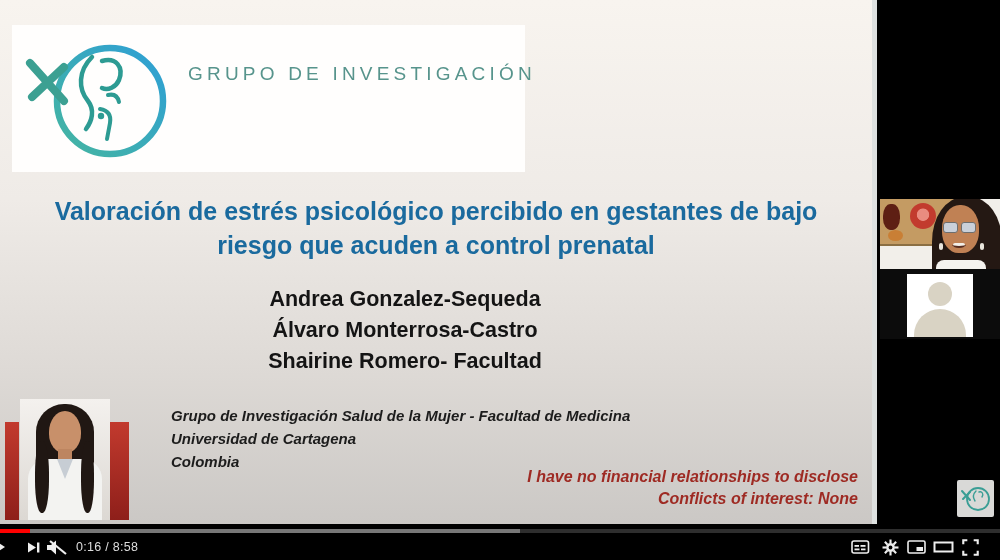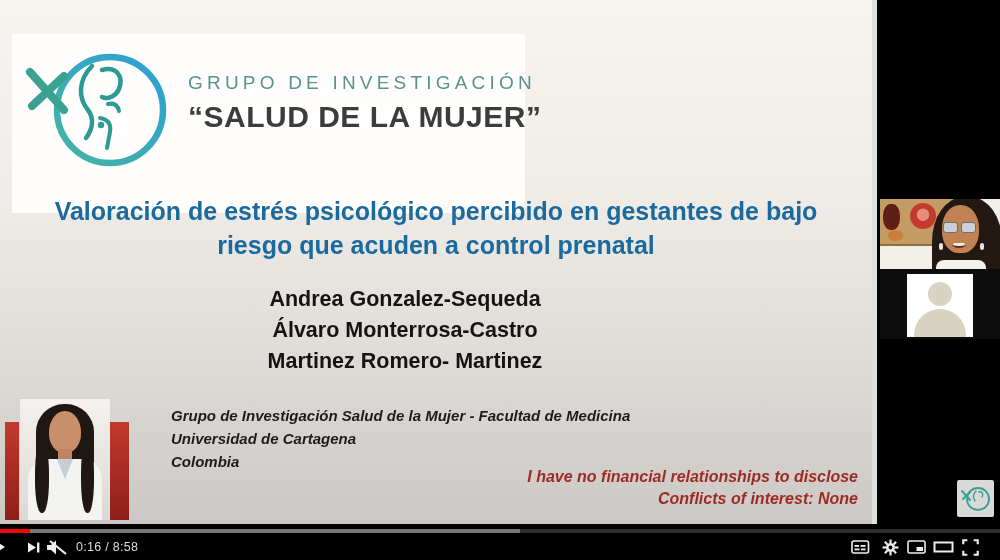--- a/index.html
+++ b/index.html
@@ -6,21 +6,21 @@
   html,body { background:#000; }
   body { font-family:"Liberation Sans", sans-serif; }
   .stage { position:relative; width:1000px; height:560px; background:#000; overflow:hidden; }
 
   
   .slide { position:absolute; left:0; top:0; width:872px; height:524px;
            background:linear-gradient(180deg,#F8F4EF 0%,#EFEBE7 38%,#DEDAD6 70%,#CBC8C5 100%); }
   .side-strip { position:absolute; left:872px; top:0; width:5px; height:524px; background:#DEE1E0; }
 
   
-  .logo-box { position:absolute; left:12px; top:34px; width:513px; height:179px; background:#FFFEFD; }
+  .logo-box { position:absolute; left:12px; top:25px; width:513px; height:147px; background:#FFFEFD; }
   .logo-svg { position:absolute; left:6px; top:4px; }
   .logo-text { position:absolute; left:176px; top:38px; width:342px; text-align:center; }
   .logo-line1 { font-size:19px; letter-spacing:4.2px; color:#57948C; font-weight:500; white-space:nowrap; }
   .logo-line2 { font-size:30px; letter-spacing:0.5px; color:#3C3C3C; font-weight:700; white-space:nowrap; margin-top:6px; }
 
   .title { position:absolute; left:30px; top:194px; width:812px; text-align:center;
            font-weight:700; font-size:25px; line-height:34px; color:#1A6A9E; }
   .authors { position:absolute; left:110px; top:284px; width:590px; text-align:center;
              font-weight:700; font-size:21.5px; line-height:31px; color:#141414; }
   .affiliation { position:absolute; left:143px; top:404px; width:545px;
@@ -97,30 +97,29 @@
         <circle cx="92" cy="72" r="53" fill="none" stroke="url(#ring)" stroke-width="6.5"></circle>
         <path d="M12 34 L46 72 M46 38 L14 68" stroke="#3CA092" stroke-width="8" stroke-linecap="round" fill="none"></path>
         <path d="M74 28 C60 42 60 60 70 72 C77 81 74 92 68 100" stroke="#2D9B93" stroke-width="4.5" fill="none" stroke-linecap="round"></path>
         <path d="M84 32 C98 28 106 38 101 51 C98 58 90 62 84 59" stroke="#2D9B93" stroke-width="4.5" fill="none" stroke-linecap="round"></path>
         <path d="M90 66 q9 -2 11 7" stroke="#2D9B93" stroke-width="4" fill="none" stroke-linecap="round"></path>
         <path d="M82 80 q12 2 10 14 l-3 16" stroke="#2D9B93" stroke-width="4" fill="none" stroke-linecap="round"></path>
         <circle cx="83" cy="87" r="3.2" fill="#2D9B93"></circle>
       </svg>
       <div class="logo-text">
         <div class="logo-line1">GRUPO DE INVESTIGACIÓN</div>
-        <div class="logo-line2">“SALUD DE LA MUJER”</div>
       </div>
     </div>
 
     <div class="title">Valoración de estrés psicológico percibido en gestantes de bajo riesgo que acuden a control prenatal</div>
 
     <div class="authors">
       <div>Andrea Gonzalez-Sequeda</div>
       <div>Álvaro Monterrosa-Castro</div>
-      <div>Martinez Romero- Martinez</div>
+      <div>Shairine Romero- Facultad</div>
     </div>
 
     <div class="affiliation">
       <div>Grupo de Investigación Salud de la Mujer - Facultad de Medicina</div>
       <div>Universidad de Cartagena</div>
       <div>Colombia</div>
     </div>
 
     <div class="disclosure">
       <div>I have no financial relationships to disclose</div>

